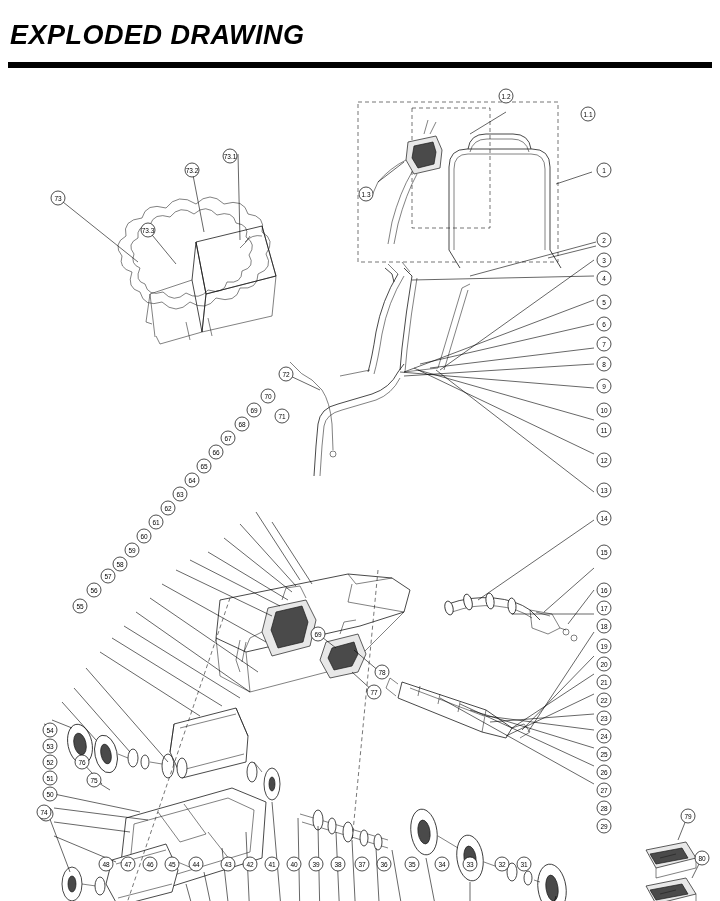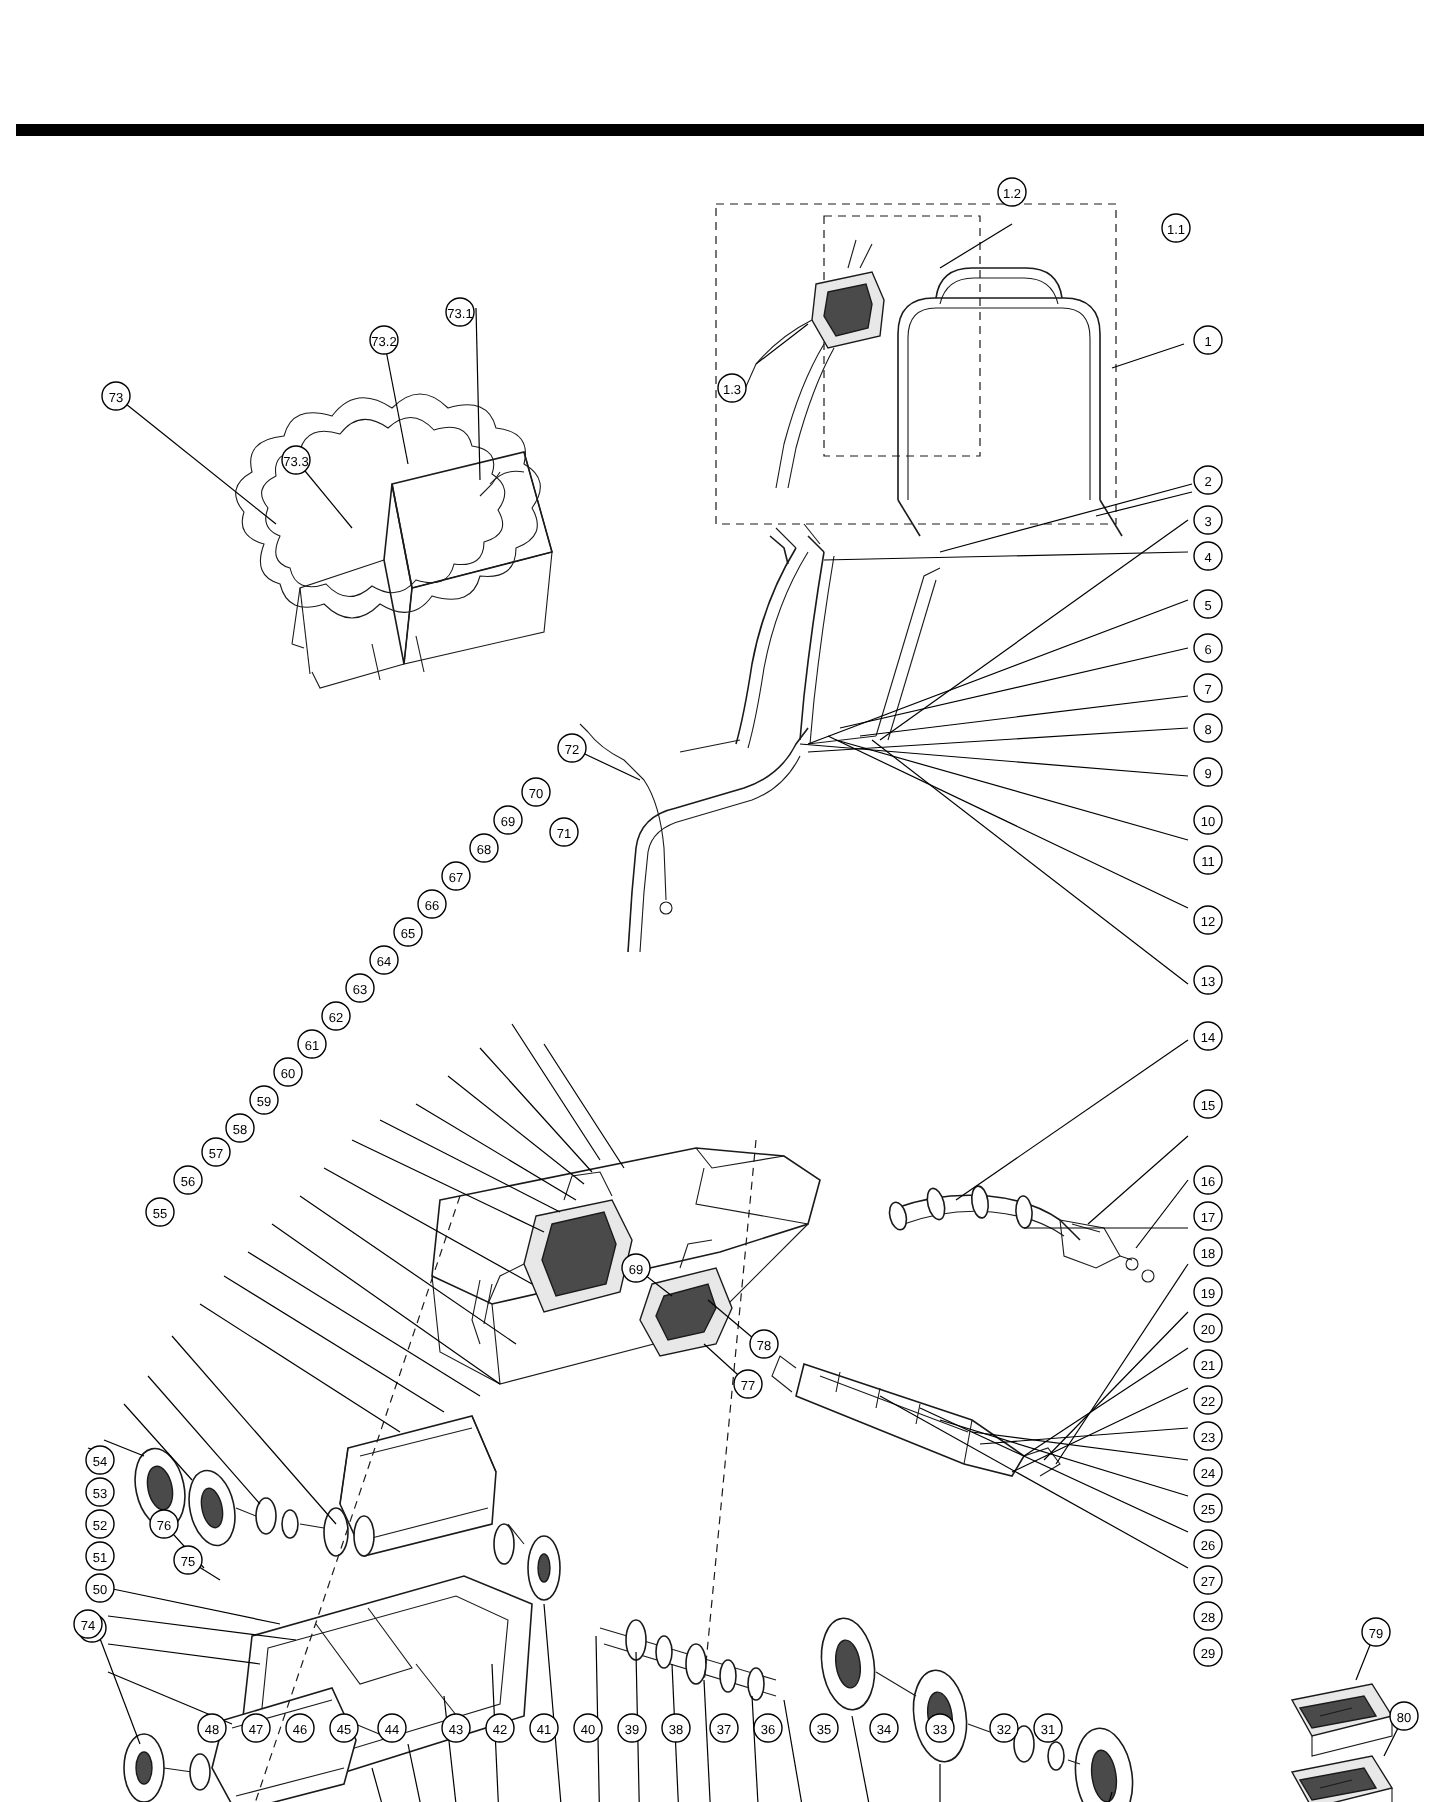--- a/index.html
+++ b/index.html
@@ -93,20 +93,21 @@
     stroke-width: 0.6;
     fill: none;
     stroke-dasharray: 4 3;
   }
 </style>
 </head>
 <body>
 
 <div class="page">
 
+  <div class="title">EXPLODED DRAWING</div>
   <div class="title-rule"></div>
 
   <div class="diagram">
     <svg width="720" height="829" viewBox="0 0 720 829" xmlns="http://www.w3.org/2000/svg">
 
       <g>
         <rect class="dash" x="358" y="30" width="200" height="160"></rect>
         <rect class="dash" x="412" y="36" width="78" height="120"></rect>
 
         <path class="part" d="M449 178 L449 95 Q449 77 467 77 L532 77 Q550 77 550 95 L550 178"></path>

